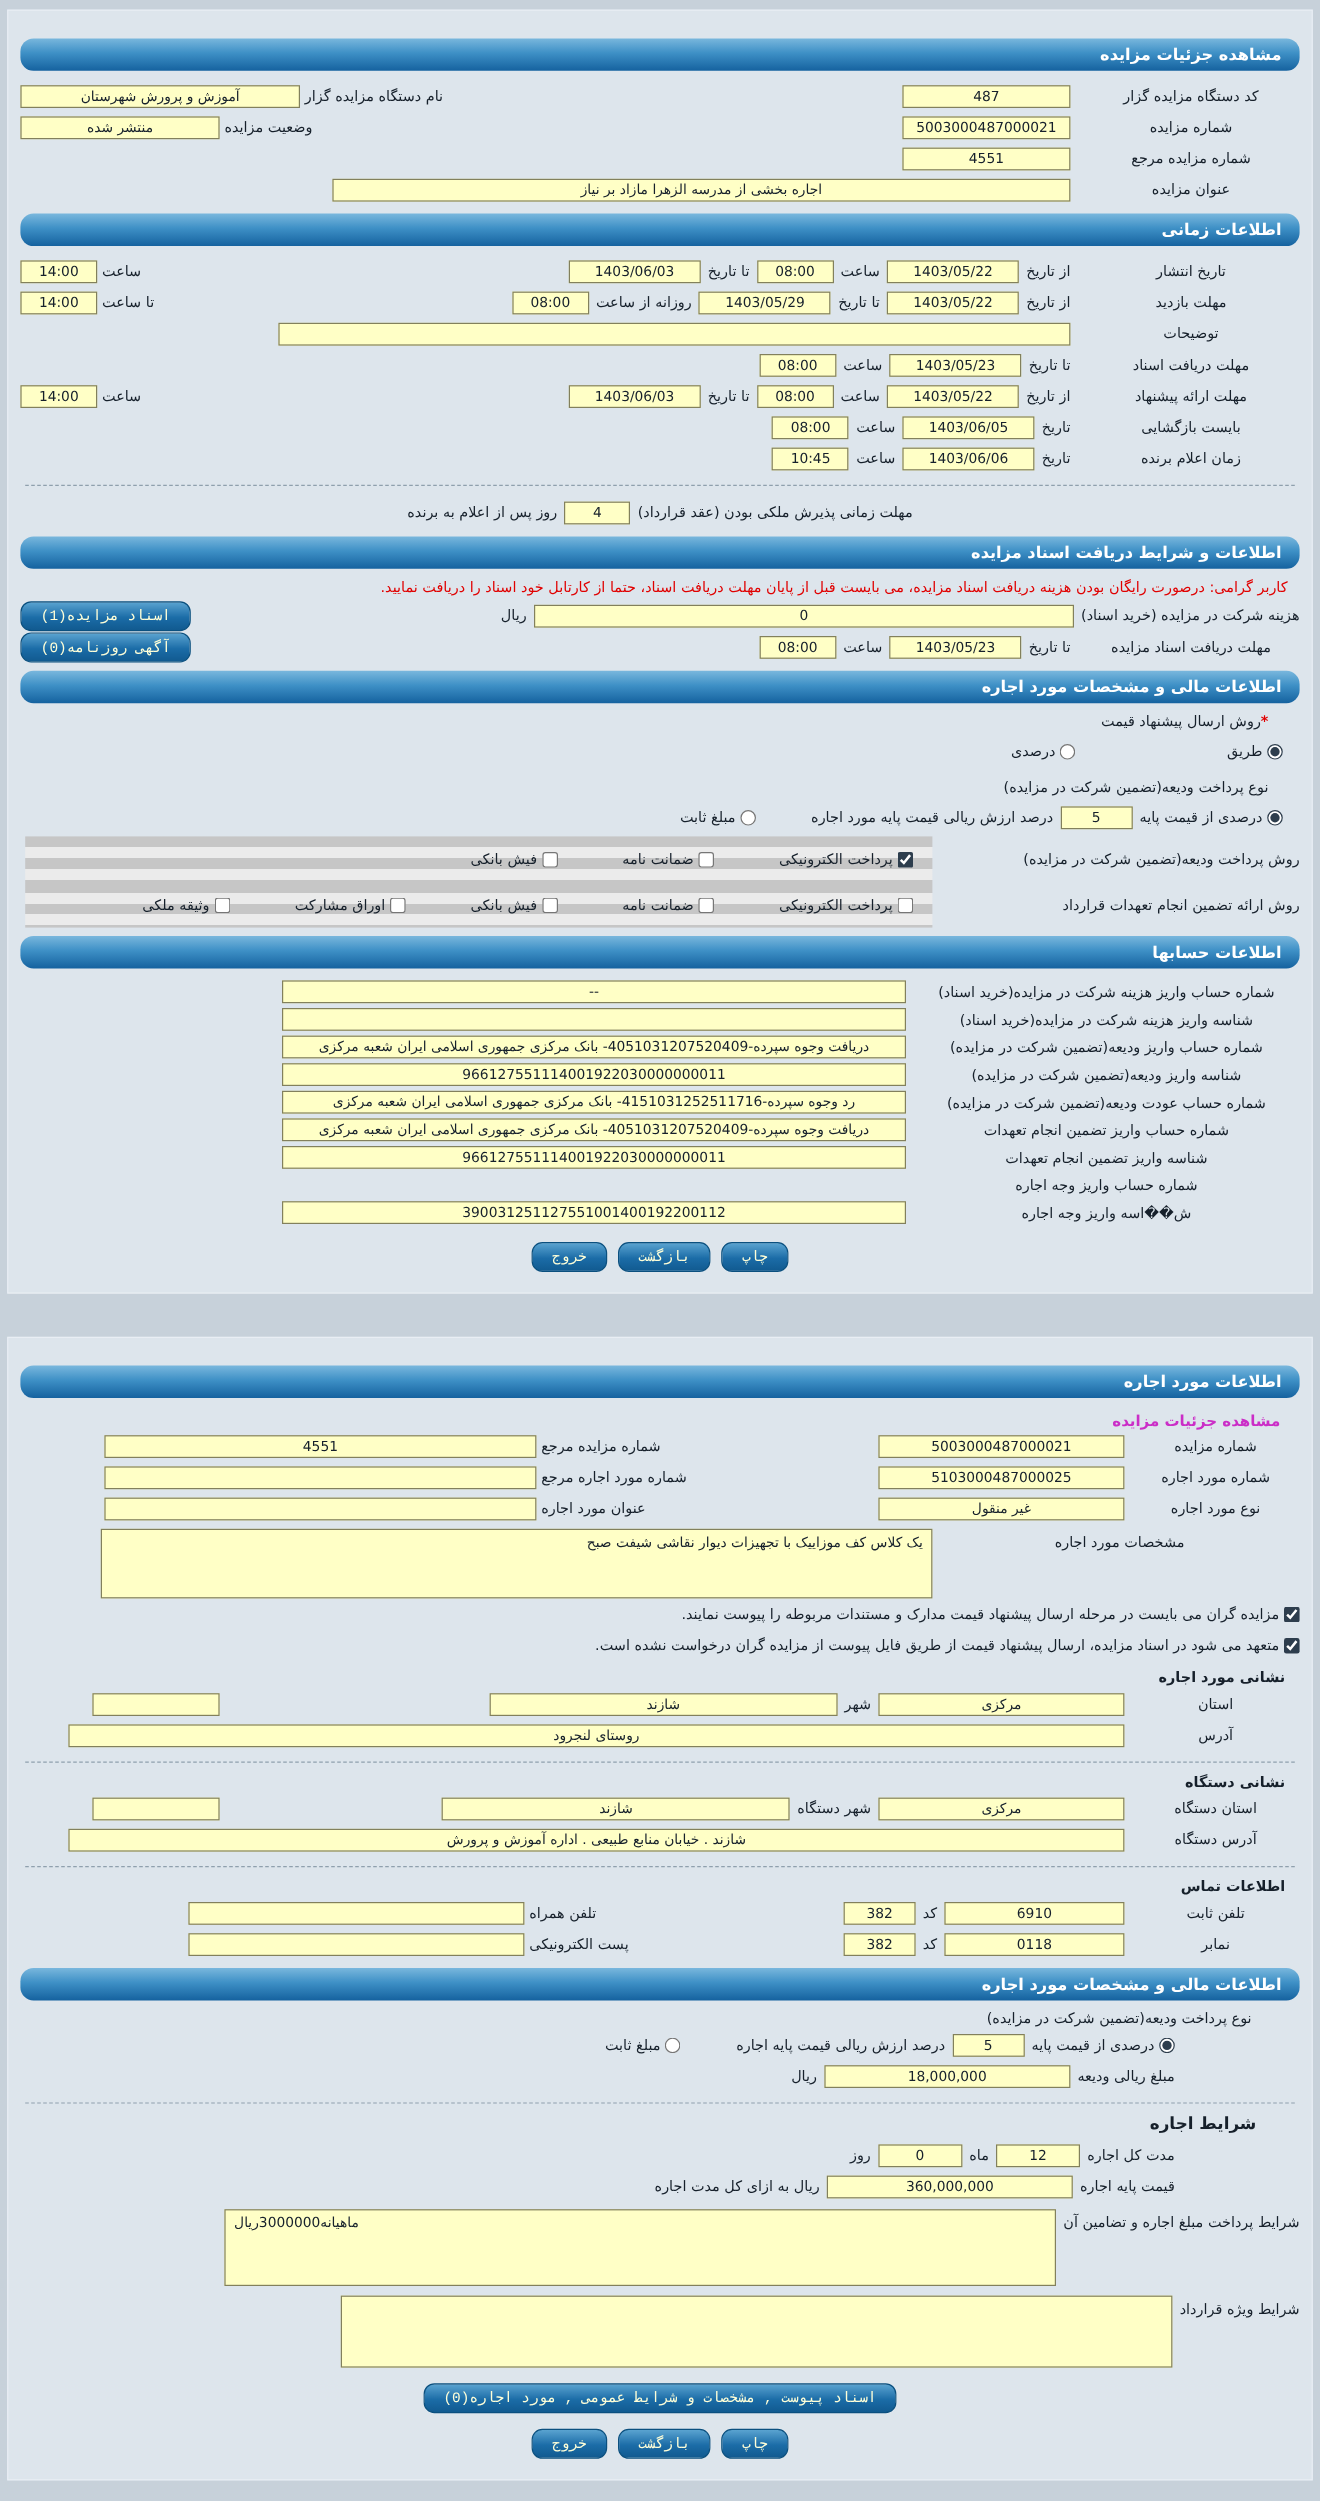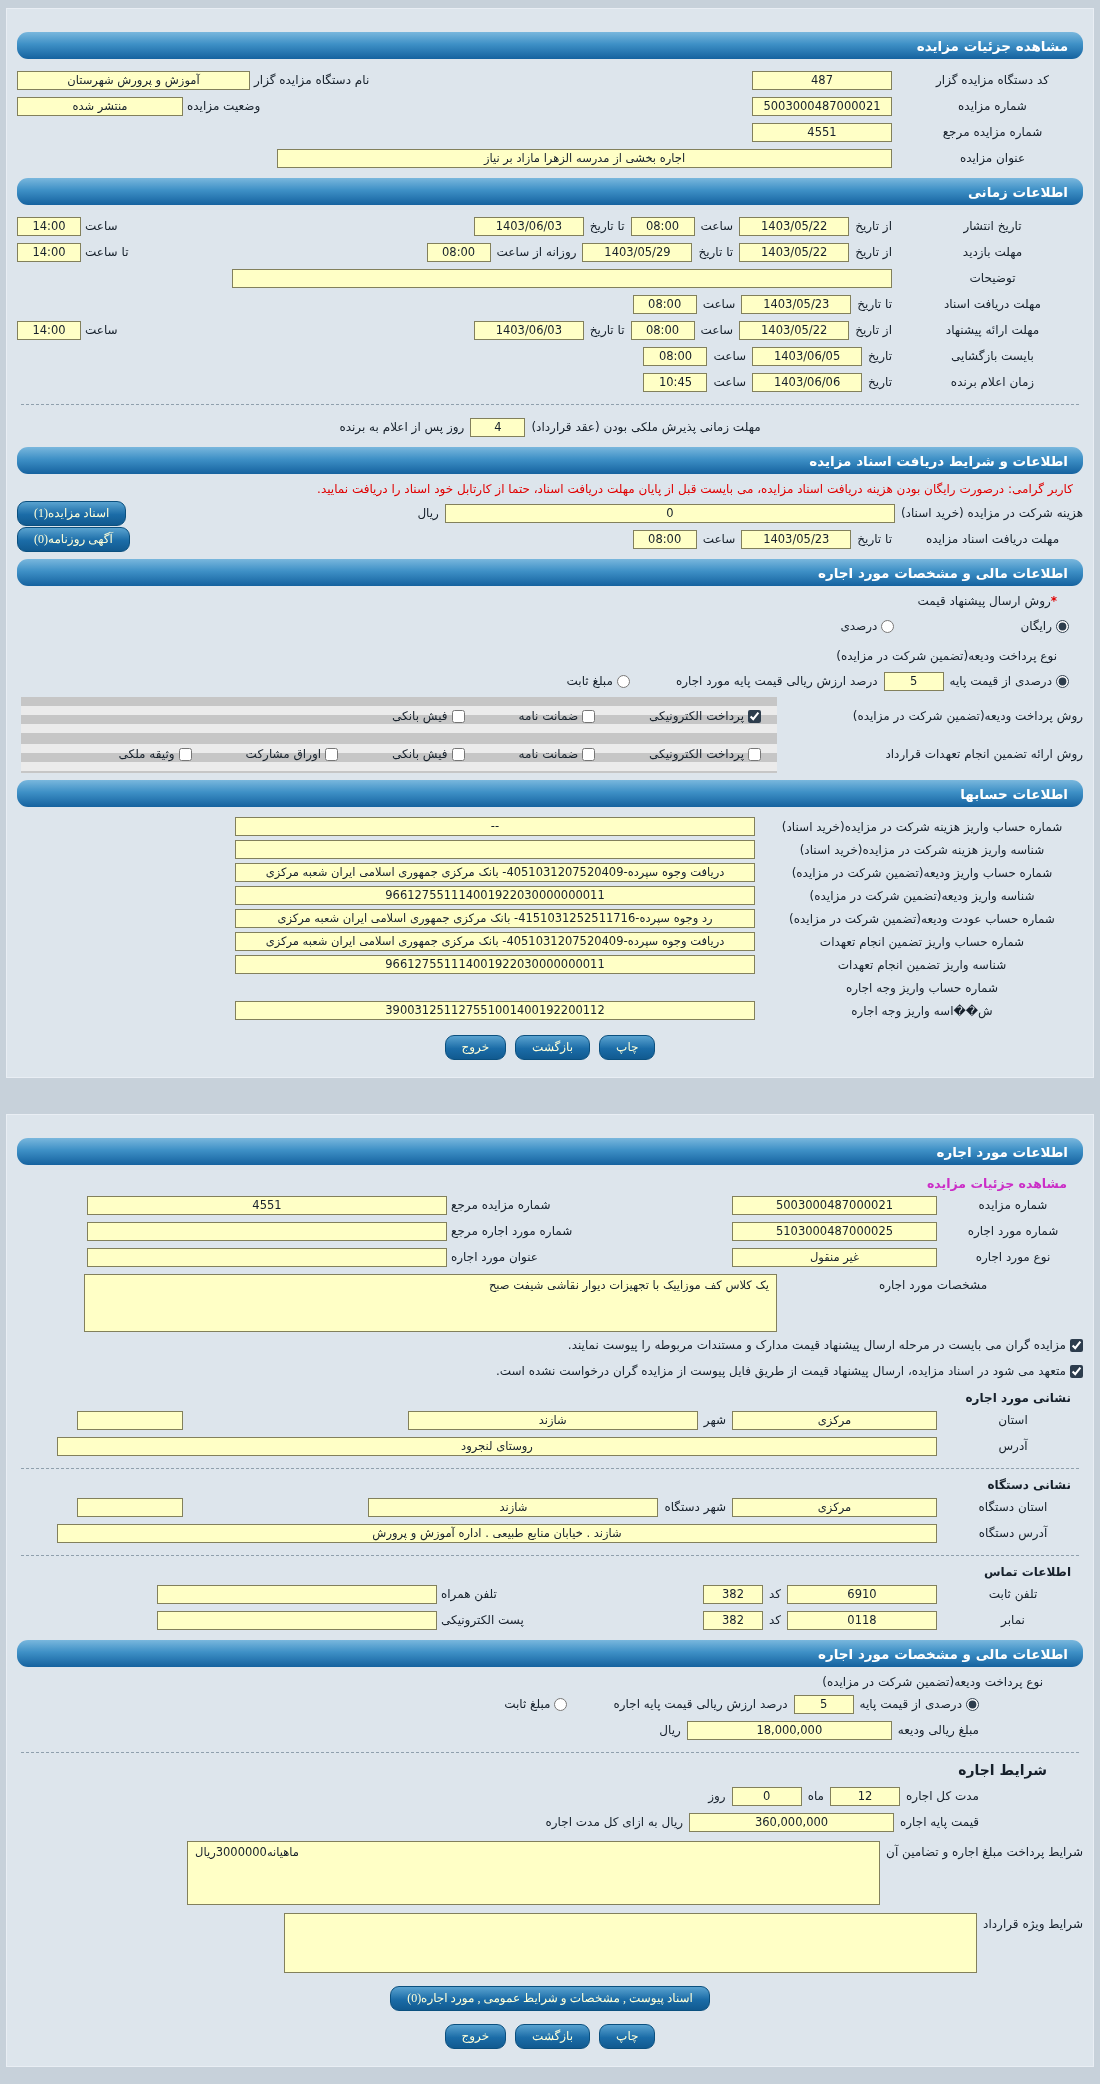--- a/index.html
+++ b/index.html
@@ -29,21 +29,21 @@
 .pin{margin-right:auto}
 .w55{width:55px}.w60{width:60px}.w64{width:64px}.w70{width:70px}.w106{width:106px}
 .w110{width:110px}.w140{width:140px}.w150{width:150px}.w166{width:166px}.w205{width:205px}
 .w225{width:233px}.w280{width:280px}.w290{width:290px}.w360{width:360px}.w450{width:450px}
 .w520{width:520px}.w615{width:615px}.w660{width:660px}.w693{width:693px}.w880{width:880px}
 .h58{height:58px}.h64{height:64px}.h60{height:60px}
 .dash{border:none;border-top:1px dashed #8fa0ad;margin:9px 4px}
 .warn{color:#e00000;font-size:12px;margin:6px 10px 4px}
 .req{color:#e00000;font-weight:bold}
 .btn{background:linear-gradient(180deg,#5aa3d0 0%,#1b6ca7 55%,#115a90 100%);border:1px solid #0b507f;
-  color:#ffffd8;border-radius:9px;padding:4px 16px;font-size:12px;font-family:Liberation Serif, serif;cursor:pointer;white-space:nowrap}
+  color:#ffffd8;border-radius:9px;padding:4px 16px;font-size:12px;font-family:Liberation Mono, monospace;cursor:pointer;white-space:nowrap}
 .btn-row{display:flex;justify-content:center;gap:9px;margin:13px 0 5px}
 .caption{margin:7px 26px 2px;white-space:nowrap}
 .caption2{margin:7px 40px 2px;white-space:nowrap}
 .sub{font-weight:bold;margin:7px 12px 2px}
 .sub-big{font-weight:bold;font-size:14px;margin:9px 36px 5px}
 .link{color:#cb2ec7;font-weight:bold;font-size:12.5px;margin:3px 16px 1px;cursor:pointer;display:inline-block}
 .stripes{flex:1;height:38px;background:repeating-linear-gradient(180deg,#c6c6c6 0 9px,#ebebeb 9px 18px);
   display:flex;align-items:center;gap:54px;padding:0 16px;margin-left:4px}
 .ind1{margin-right:14px;min-height:32px}
 .ind2{margin-right:104px}
@@ -203,21 +203,21 @@
     <span>اطلاعات مالی و مشخصات مورد اجاره</span>
   </div>
 
   <div class="caption">
     <span class="req">*</span><span>روش ارسال پیشنهاد قیمت</span>
   </div>
 
   <div class="row ind1">
     <label class="g">
       <input type="radio" name="bid-method" checked="checked" style="">
-      <span>رایگان</span>
+      <span>طریق</span>
     </label>
     <label class="g mr120">
       <input type="radio" name="bid-method" style="">
       <span>درصدی</span>
     </label>
   </div>
 
   <div class="caption">نوع پرداخت ودیعه(تضمین شرکت در مزایده)</div>
 
   <div class="row ind1">

